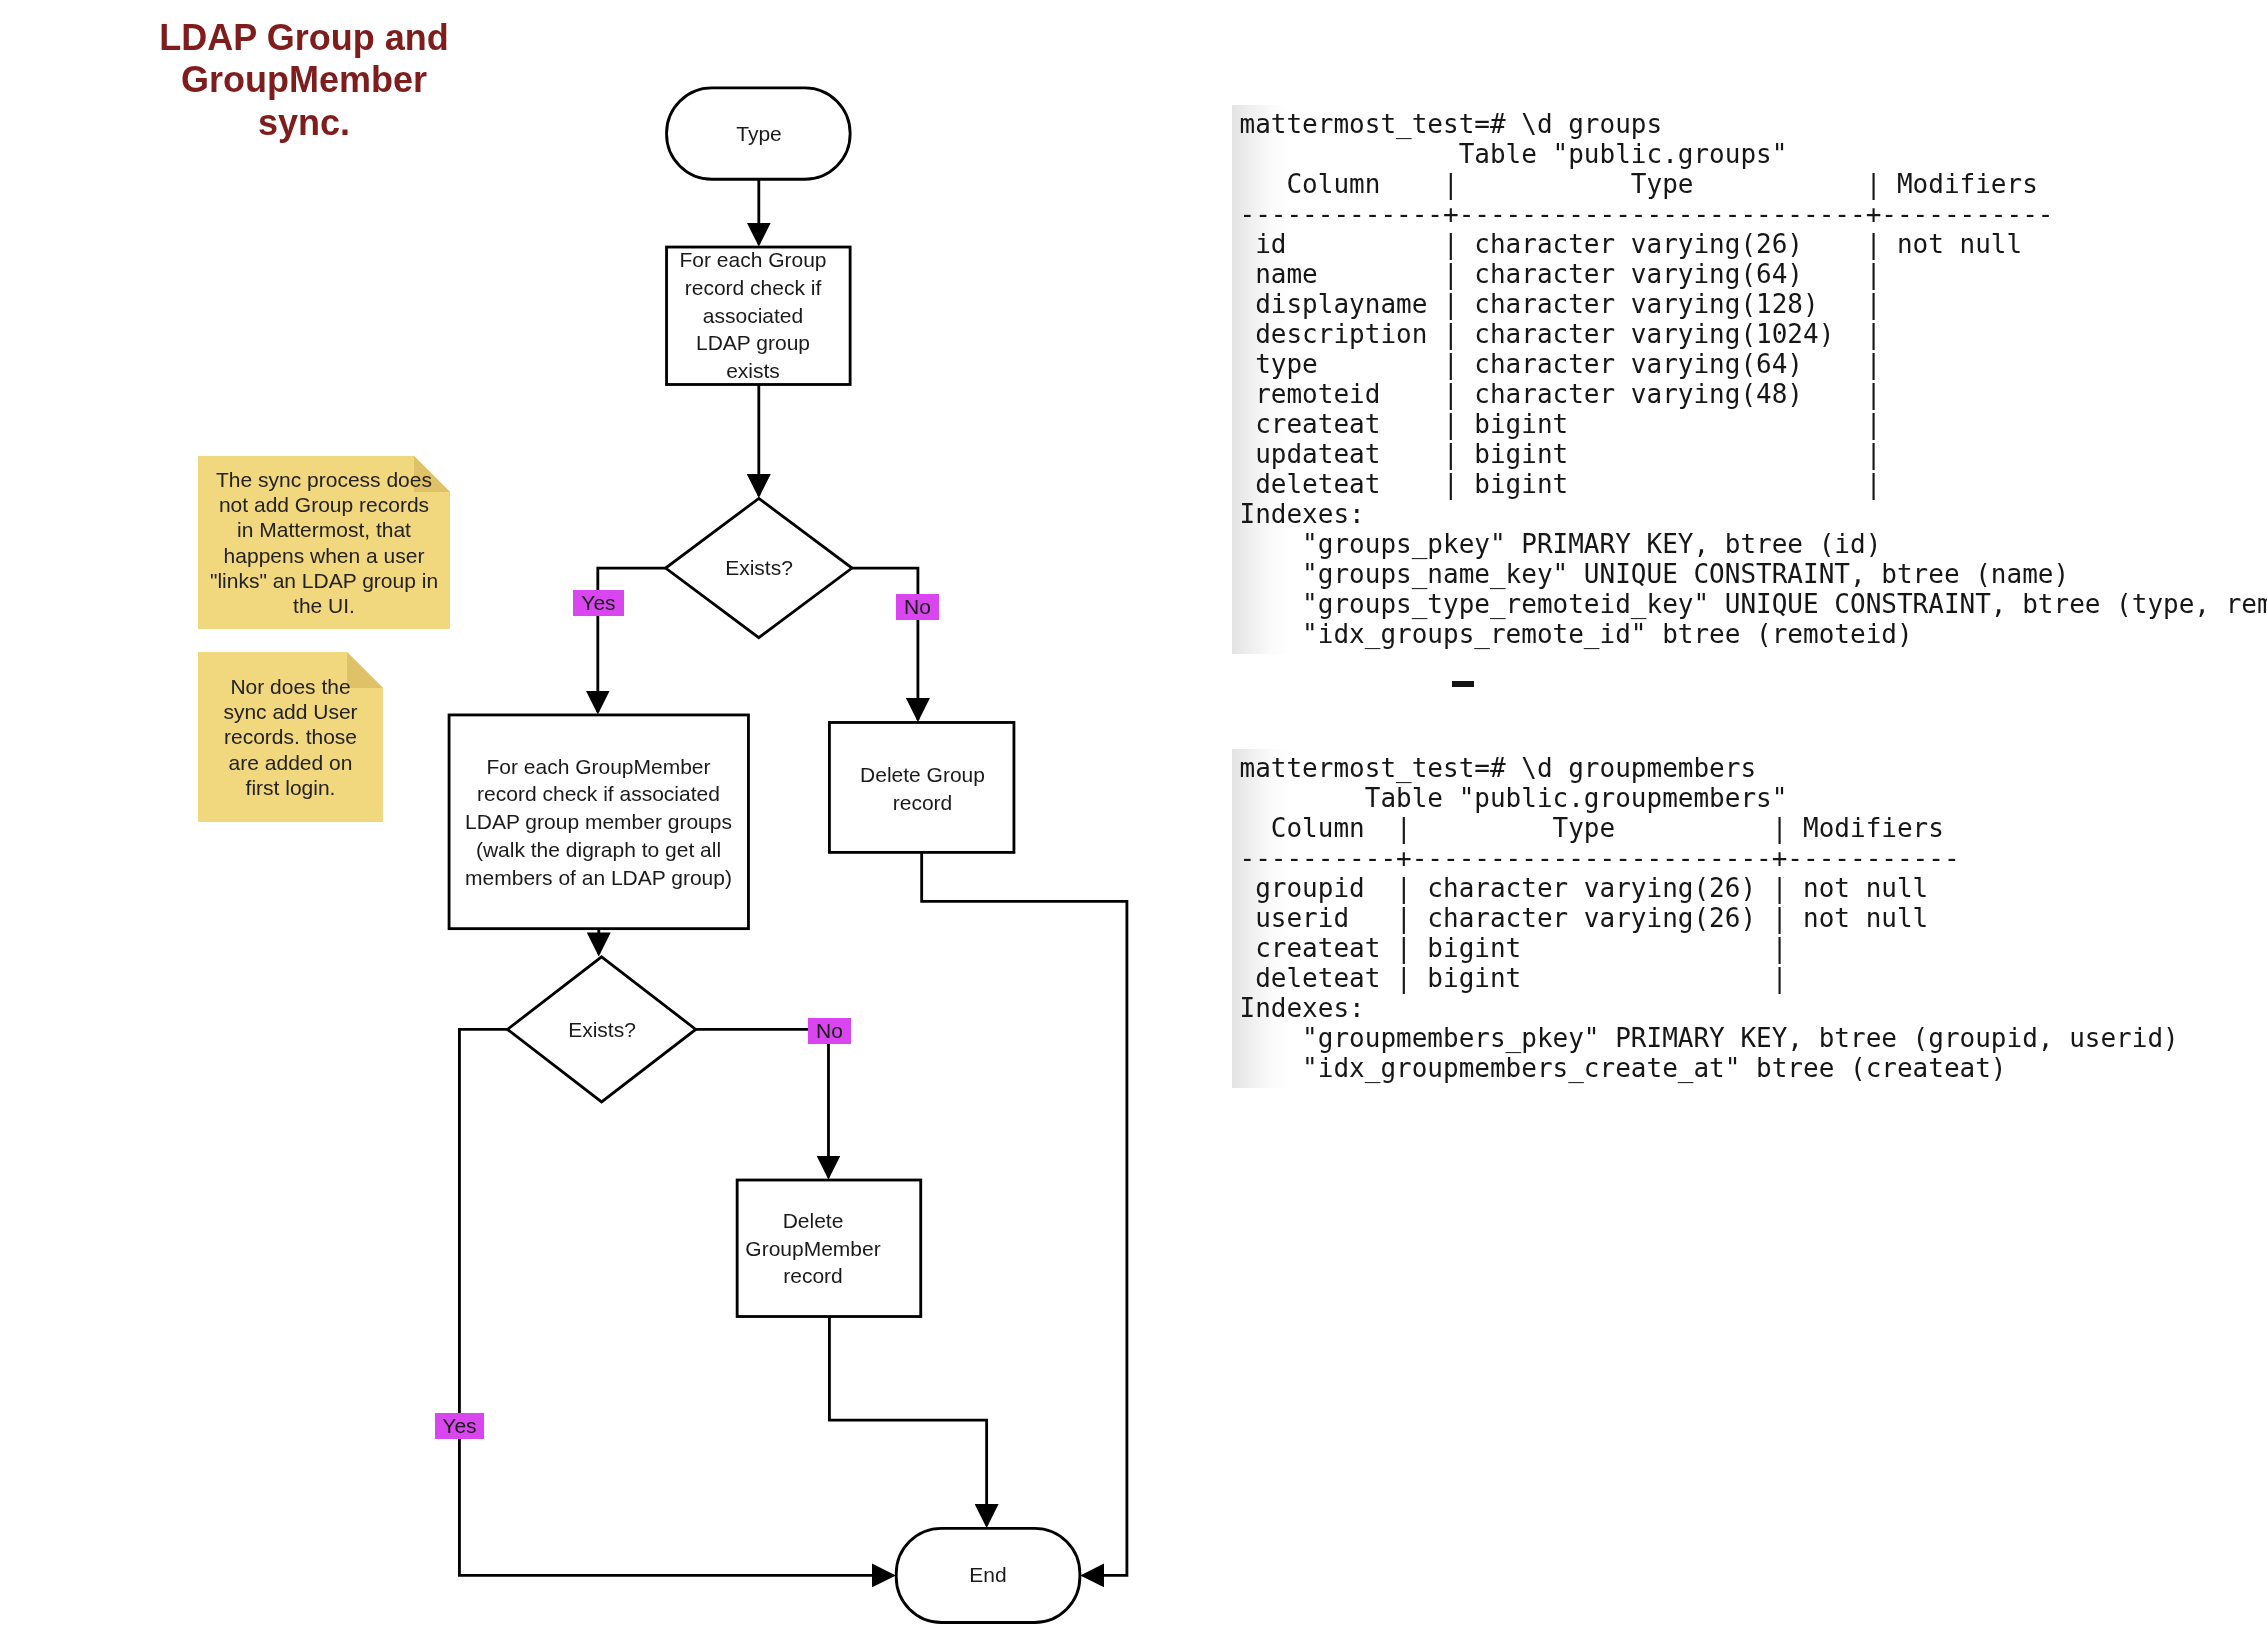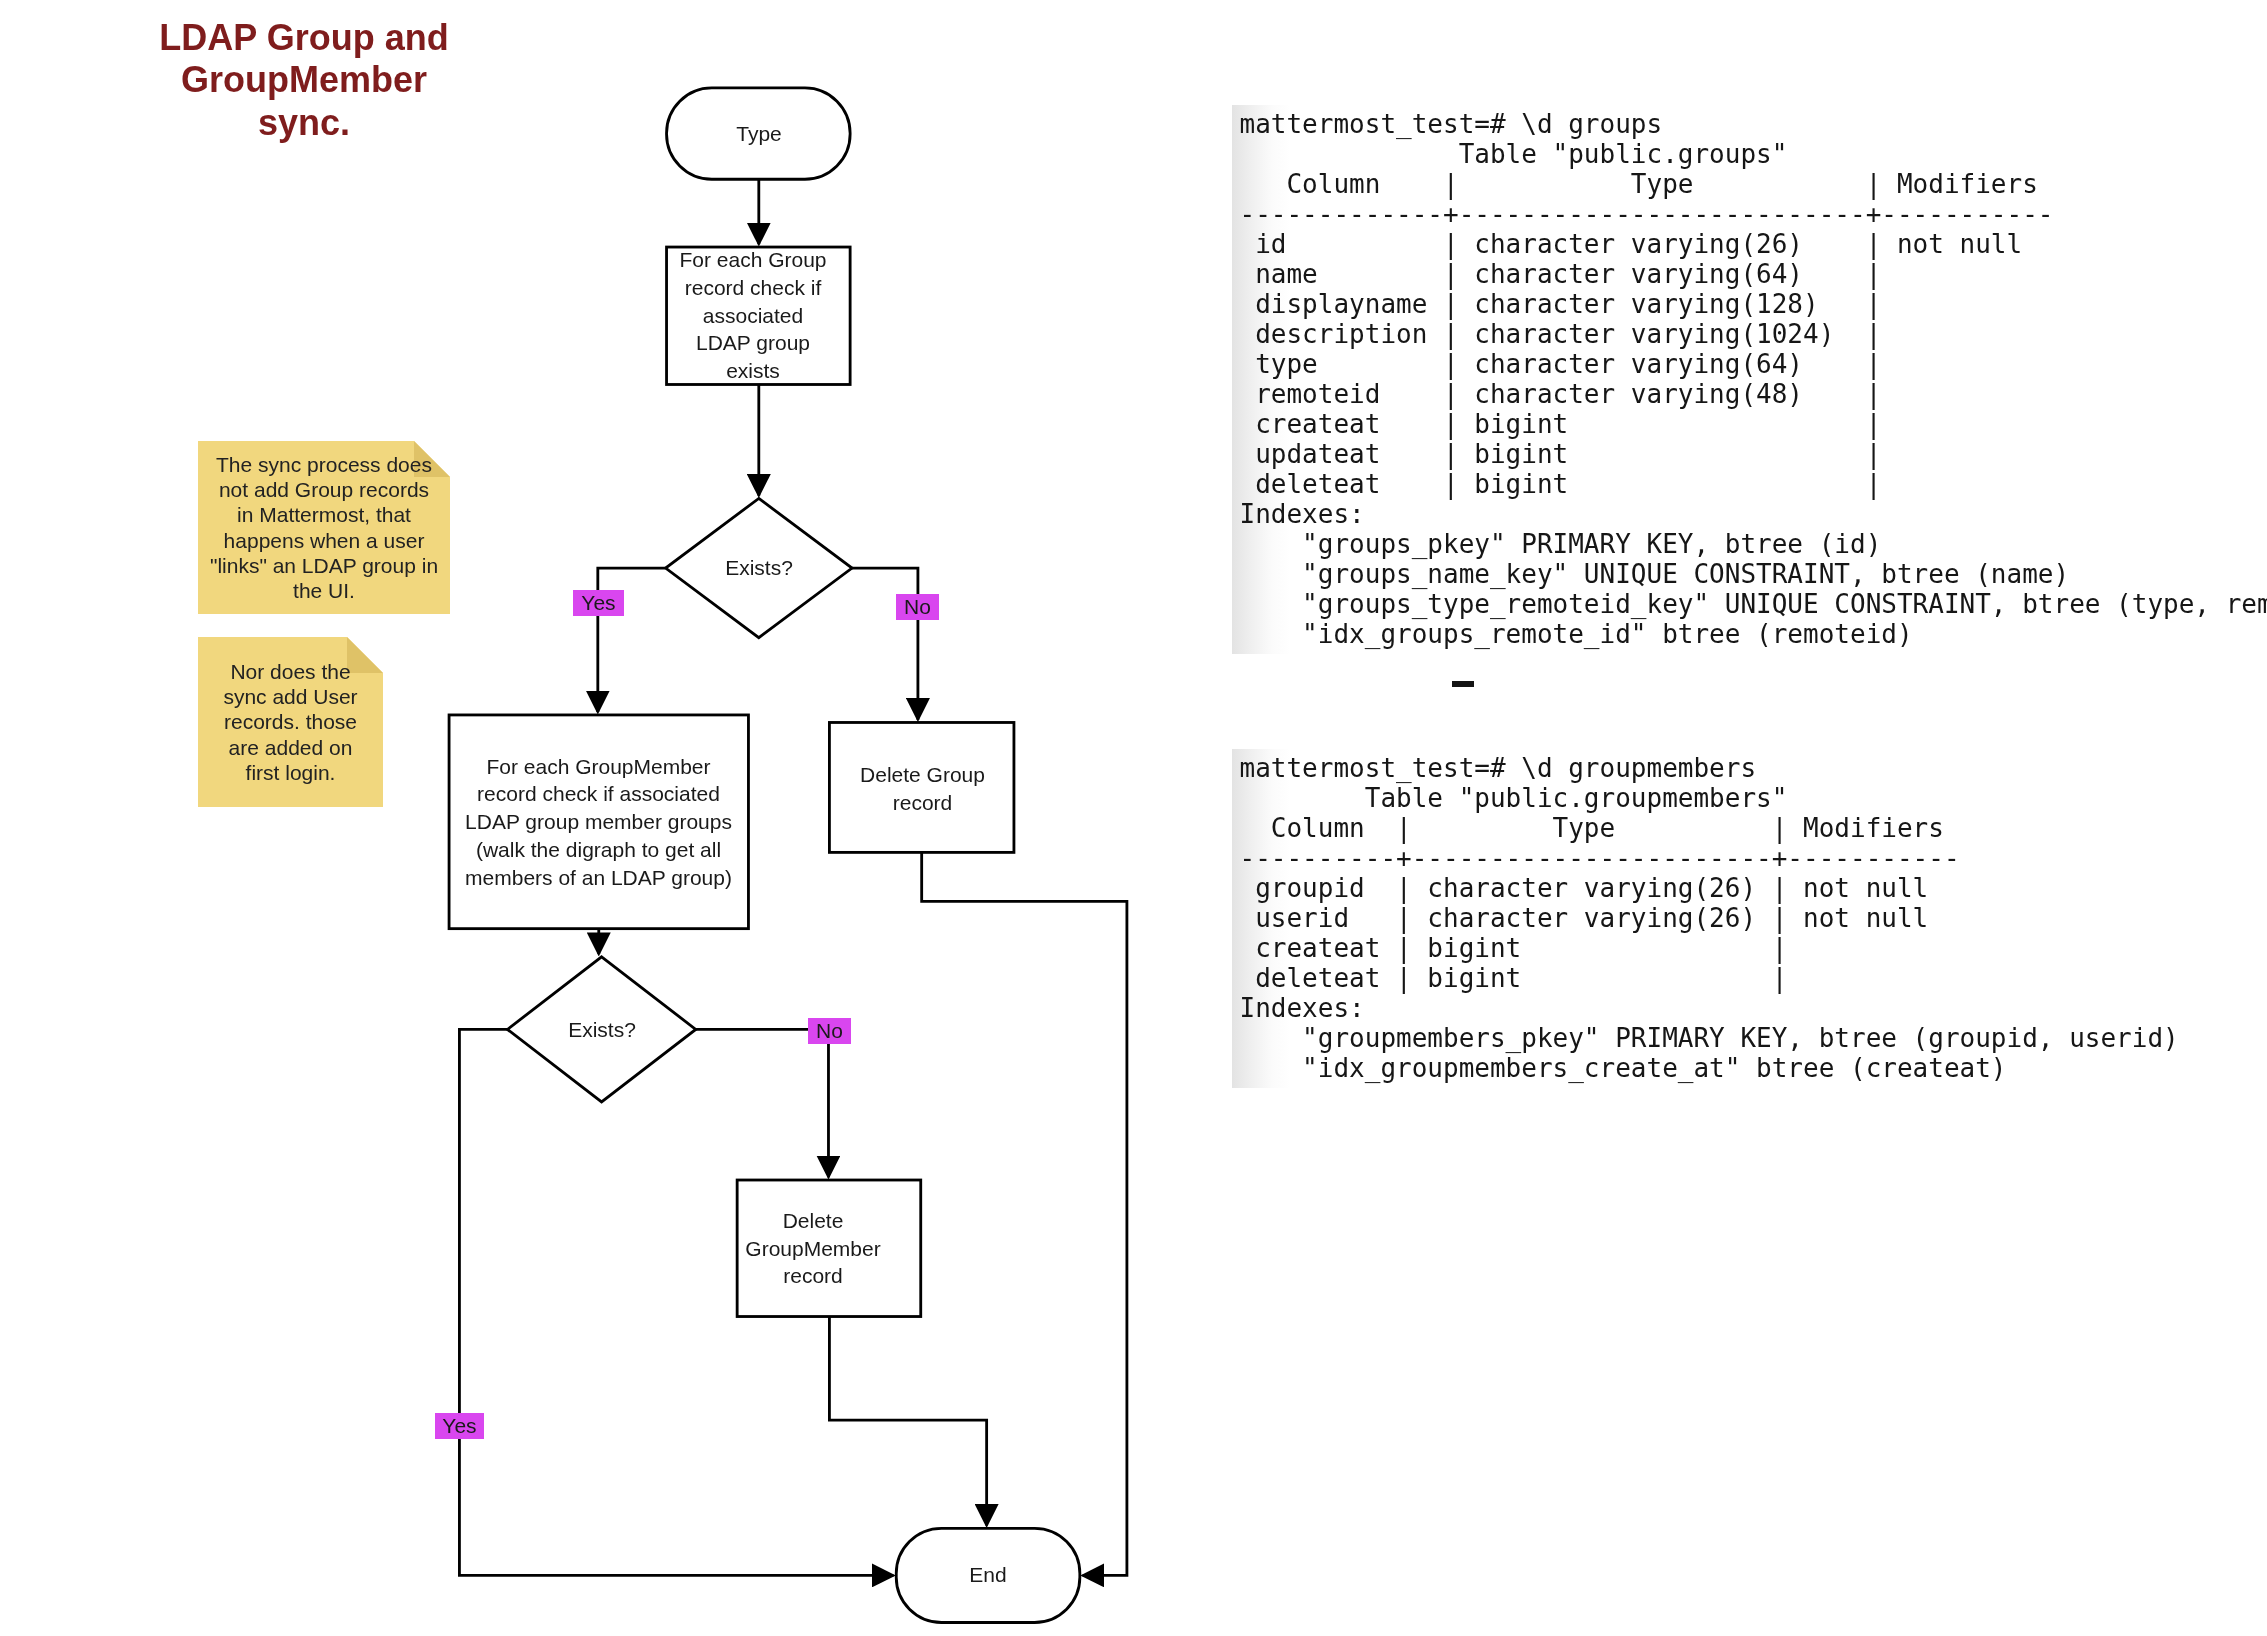--- a/index.html
+++ b/index.html
@@ -21,21 +21,21 @@
   .node-label{
     display:flex;align-items:center;justify-content:center;
     text-align:center;font-size:21px;line-height:1.32;color:#1a1a1a;
     box-sizing:border-box;padding:5.6px 9.4px;
   }
   .edge-label{
     display:flex;align-items:center;justify-content:center;
     font-size:21px;color:#1a1a1a;background:#d946ef;
     text-align:center;
   }
-  .sticky-note{box-sizing:border-box;}
+  .sticky-note{box-sizing:border-box;margin-top:15px;}
   .sticky-body{
     position:absolute;left:0;top:0;width:100%;height:100%;
     background:#f1d77e;
     clip-path:polygon(0 0, calc(100% - 36px) 0, 100% 36px, 100% 100%, 0 100%);
   }
   .sticky-fold{
     position:absolute;top:0;right:0;width:36px;height:36px;
     background:#dfc267;
     clip-path:polygon(0 0, 100% 100%, 0 100%);
   }

